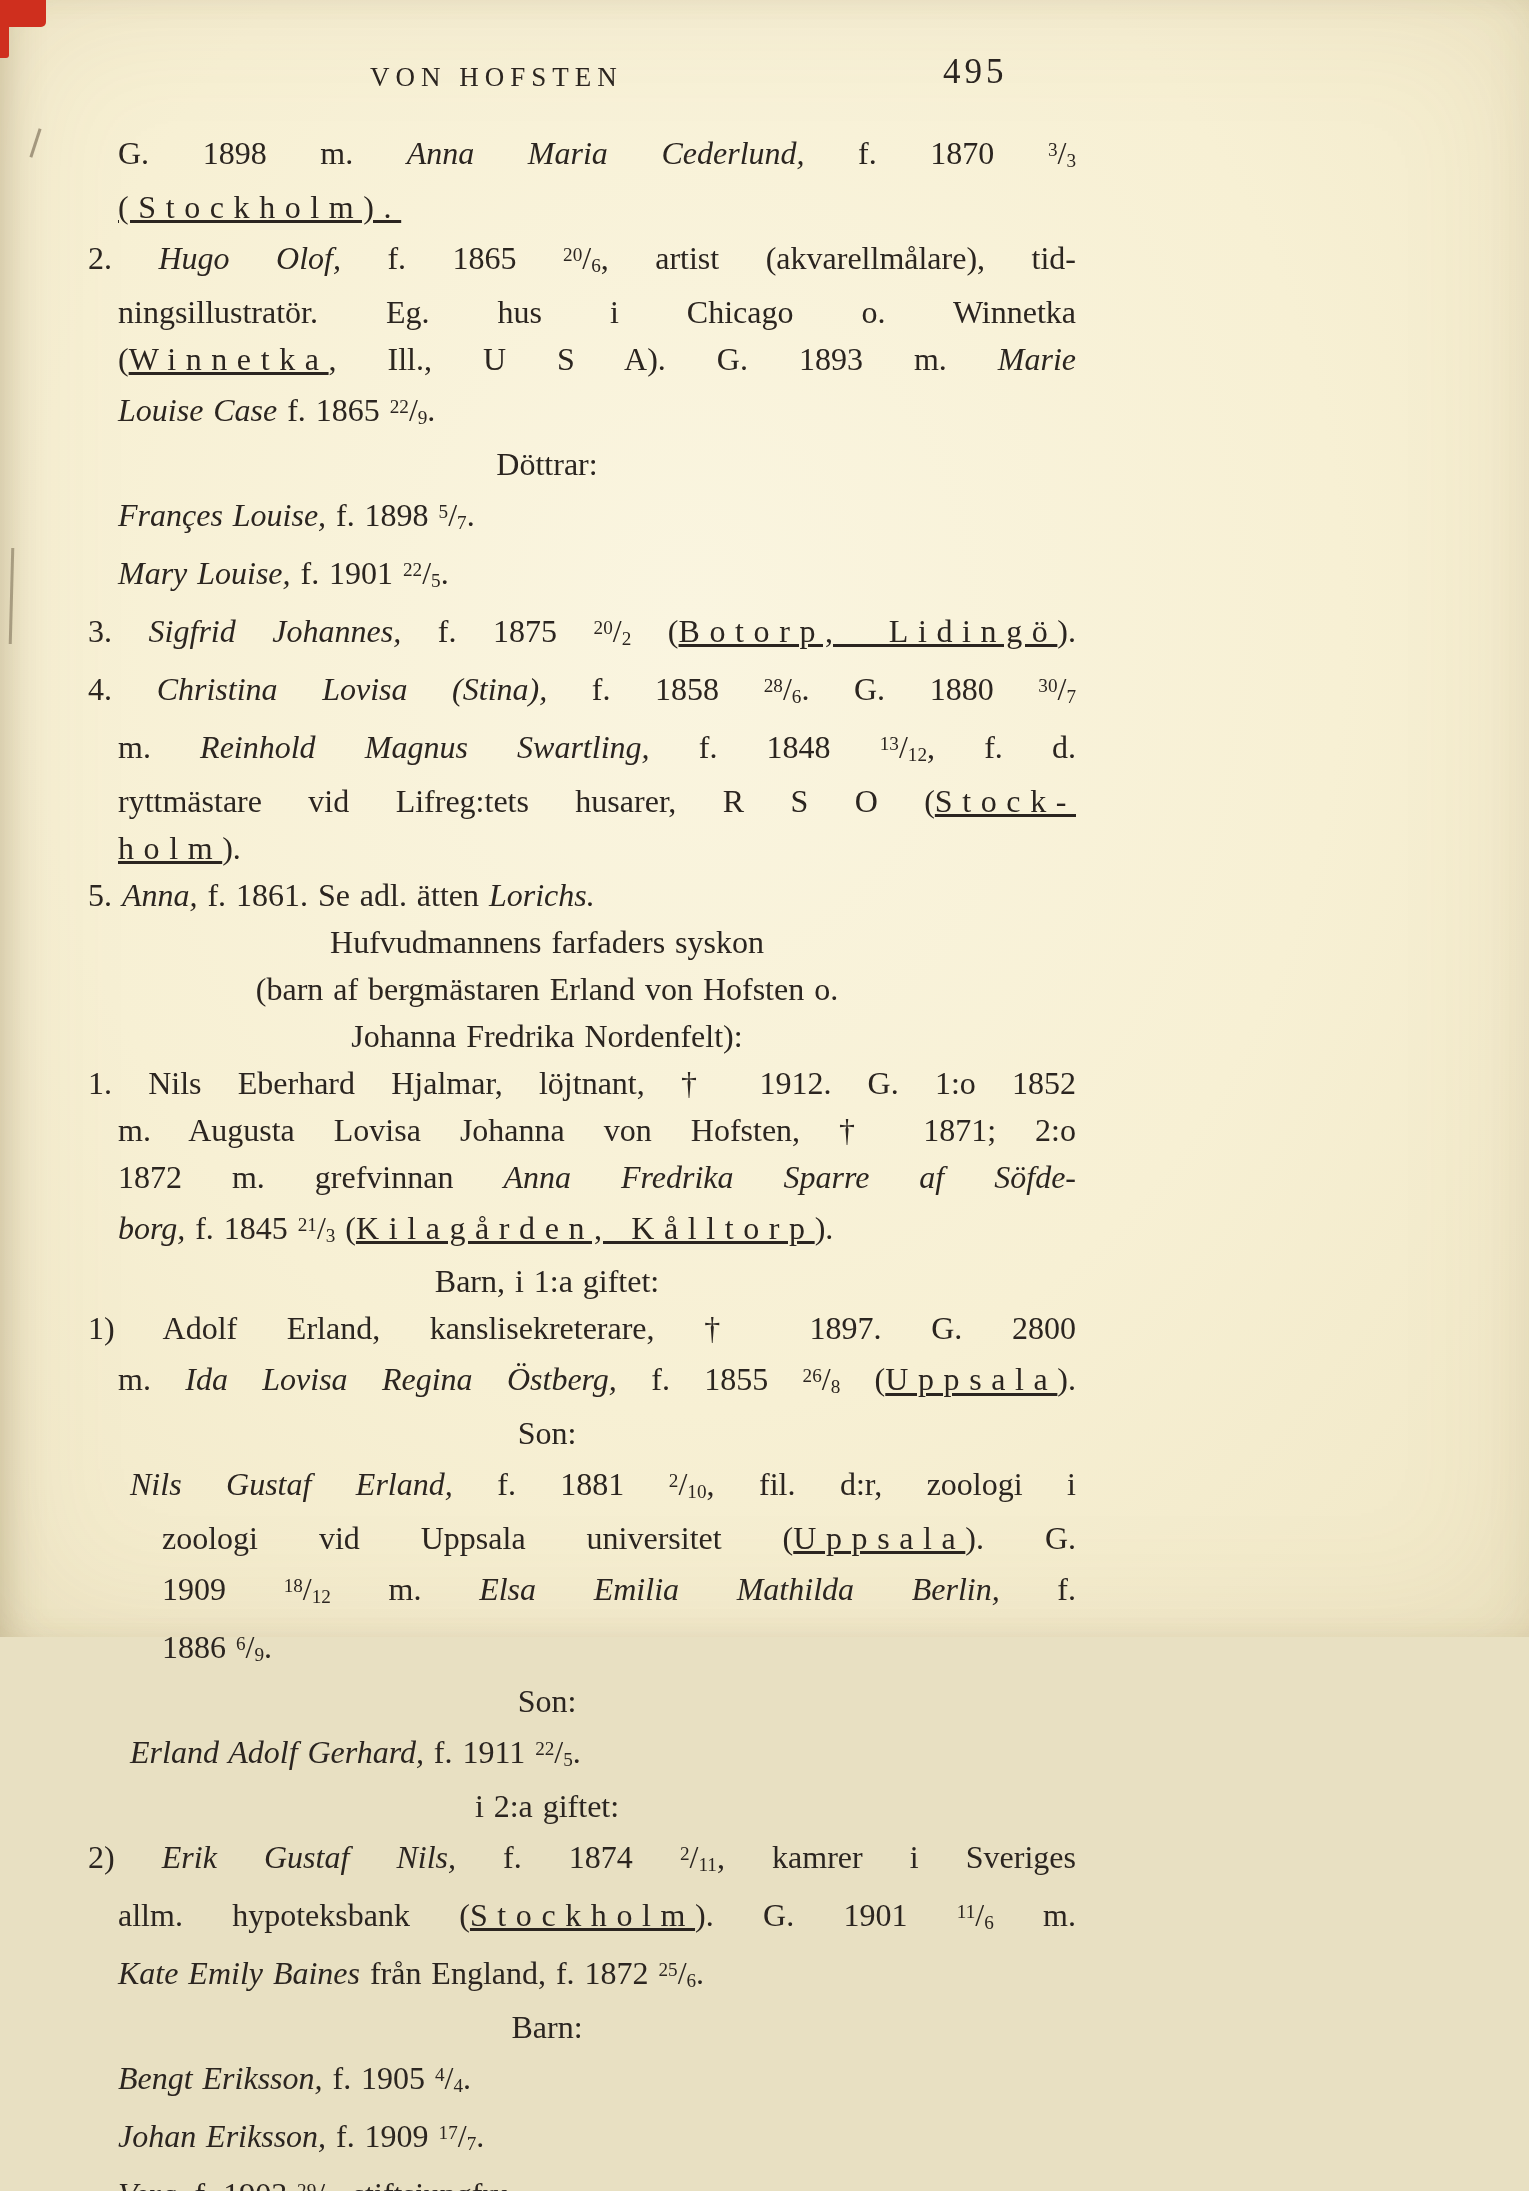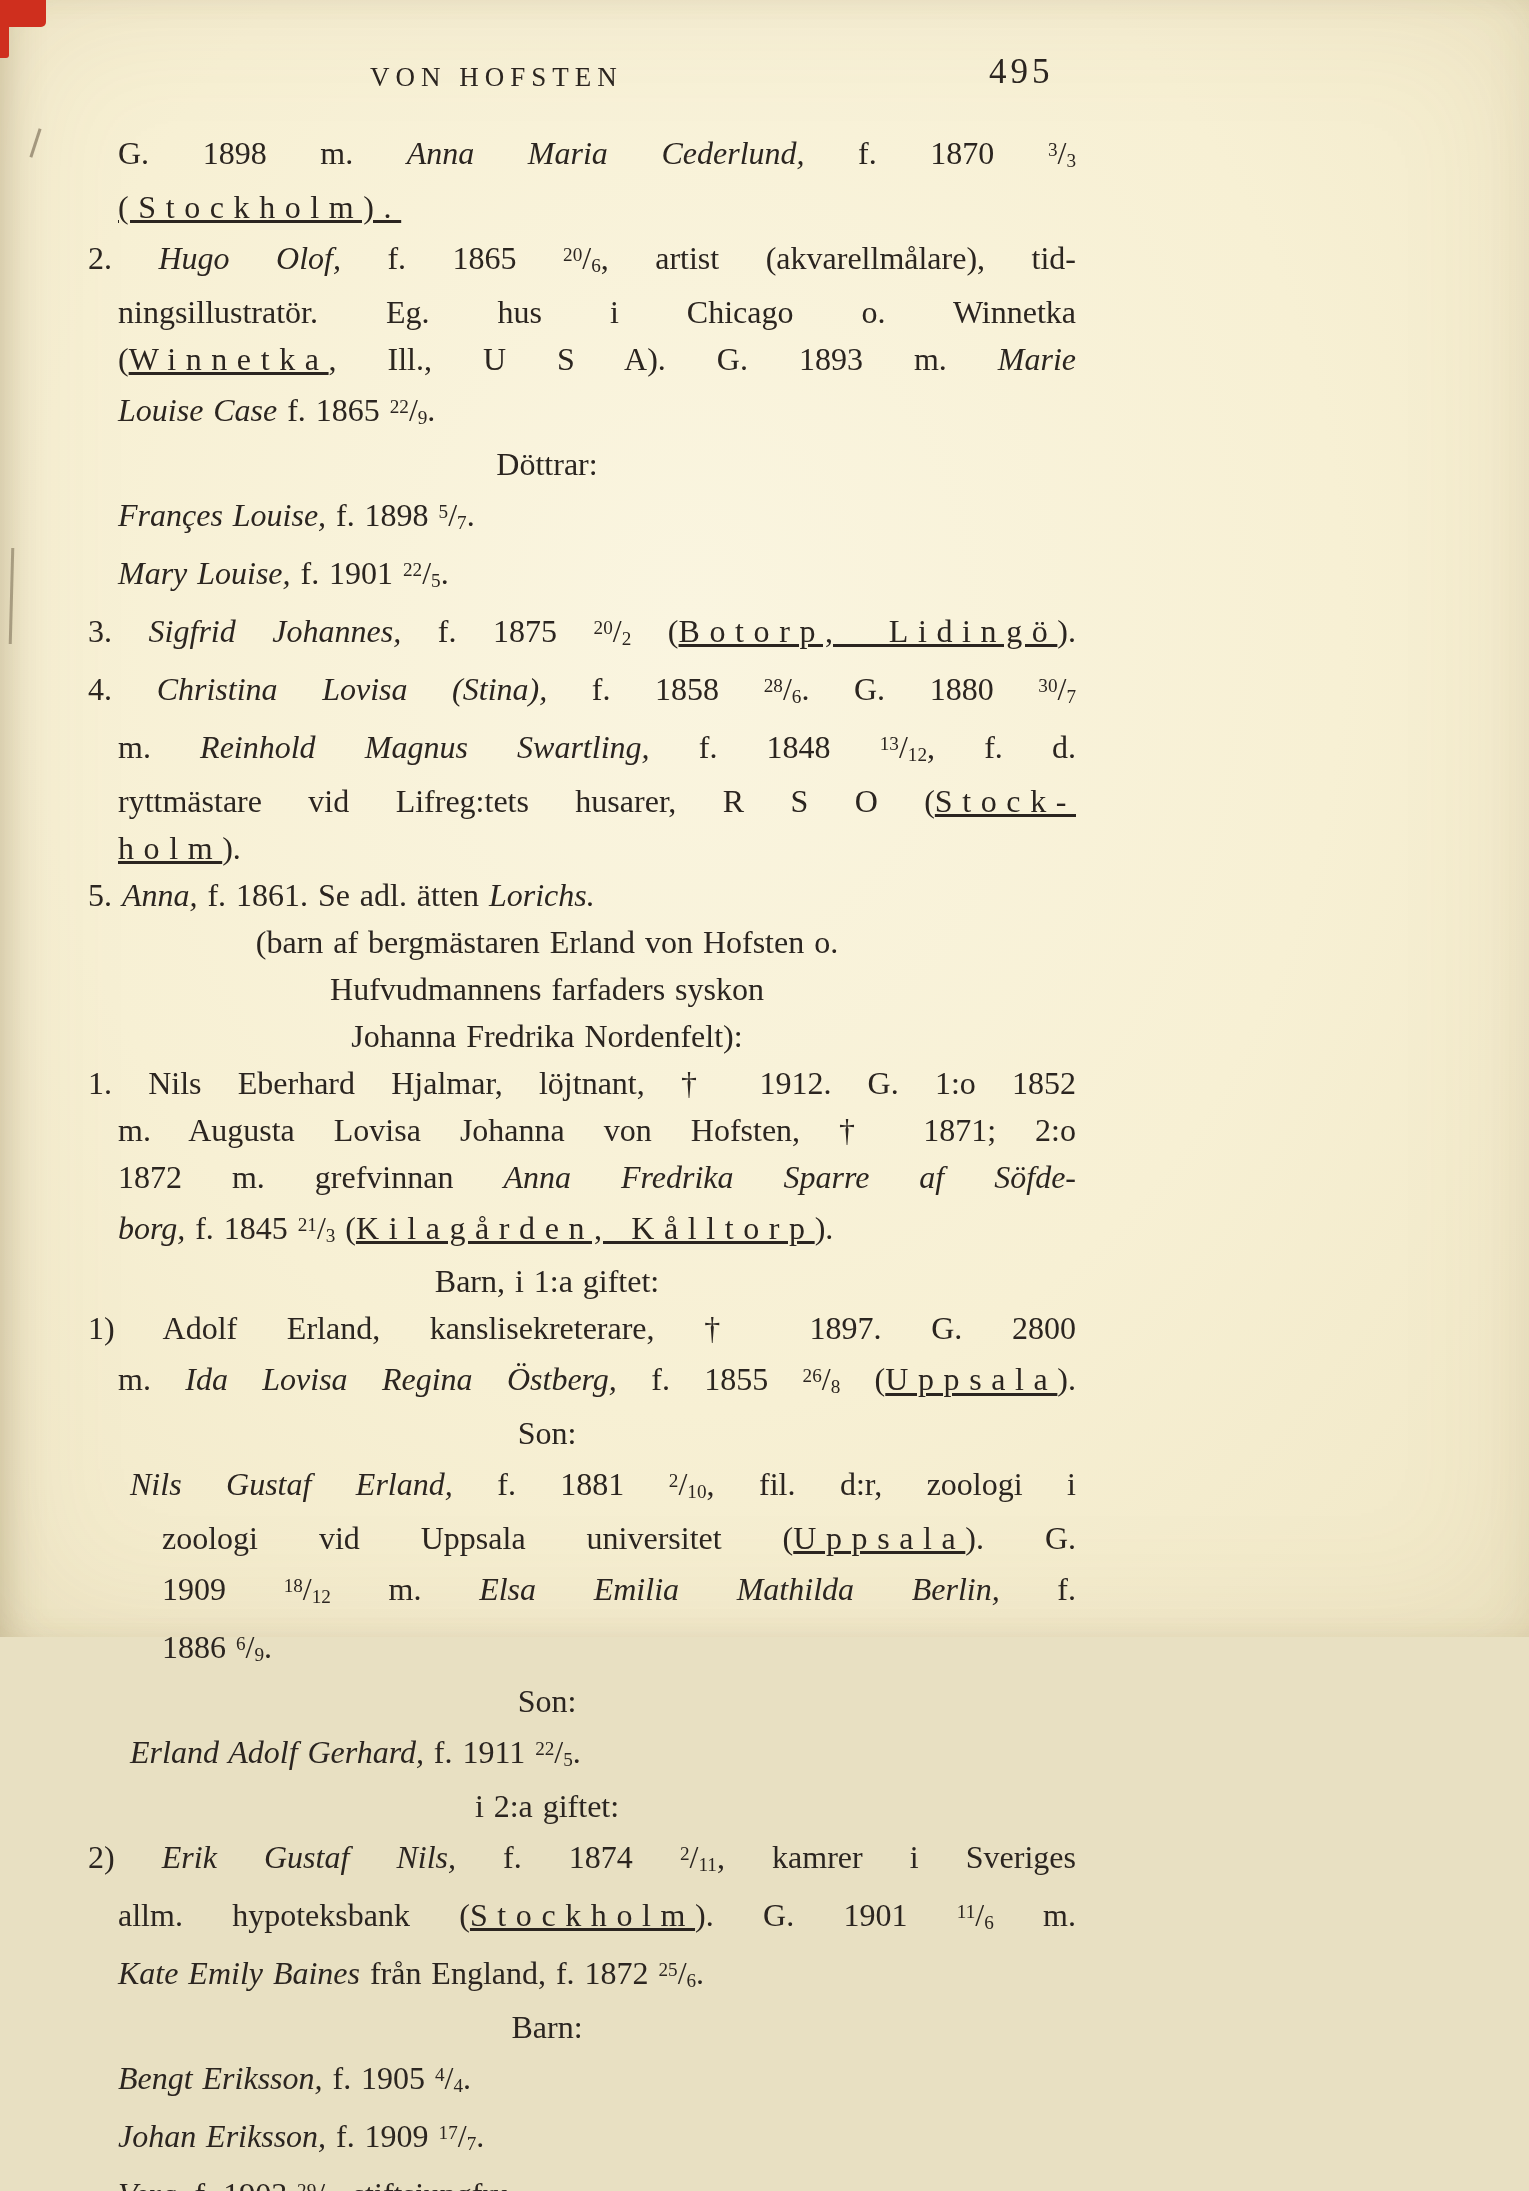--- a/index.html
+++ b/index.html
@@ -53,21 +53,21 @@
   }
   .header-title {
     position: absolute;
     left: 370px; top: 62px;
     font-size: 27px;
     letter-spacing: 6px;
     white-space: nowrap;
   }
   .page-num {
     position: absolute;
-    left: 989px; top: 52px;
+    left: 943px; top: 52px;
     font-size: 35px;
     letter-spacing: 4px;
     white-space: nowrap;
   }
   .body-col {
     position: absolute;
     left: 88px; top: 126px;
     width: 988px;
     font-size: 32px;
     line-height: 47px;
@@ -107,22 +107,22 @@
       <div class="line c1"><span class="it">Louise Case</span><span> f. 1865 </span><span class="sup">22</span><span>/</span><span class="sub">9</span><span>.</span></div>
       <div class="line ctr"><span>Döttrar:</span></div>
       <div class="line c1"><span class="it">Françes Louise,</span><span> f. 1898 </span><span class="sup">5</span><span>/</span><span class="sub">7</span><span>.</span></div>
       <div class="line c1"><span class="it">Mary Louise,</span><span> f. 1901 </span><span class="sup">22</span><span>/</span><span class="sub">5</span><span>.</span></div>
       <div class="line c0 j"><span>3. </span><span class="it">Sigfrid Johannes,</span><span> f. 1875 </span><span class="sup">20</span><span>/</span><span class="sub">2</span><span> (</span><span class="sp">Botorp, Lidingö</span><span>).</span></div>
       <div class="line c0 j"><span>4. </span><span class="it">Christina Lovisa (Stina),</span><span> f. 1858 </span><span class="sup">28</span><span>/</span><span class="sub">6</span><span>. G. 1880 </span><span class="sup">30</span><span>/</span><span class="sub">7</span></div>
       <div class="line c1 j"><span>m. </span><span class="it">Reinhold Magnus Swartling,</span><span> f. 1848 </span><span class="sup">13</span><span>/</span><span class="sub">12</span><span>, f. d.</span></div>
       <div class="line c1 j"><span>ryttmästare vid Lifreg:tets husarer, R S O (</span><span class="sp">Stock-</span></div>
       <div class="line c1"><span class="sp">holm</span><span>).</span></div>
       <div class="line c0"><span>5. </span><span class="it">Anna,</span><span> f. 1861. Se adl. ätten </span><span class="it">Lorichs.</span></div>
+      <div class="line ctr"><span>Hufvudmannens farfaders syskon</span></div>
       <div class="line ctr"><span>(barn af bergmästaren Erland von Hofsten o.</span></div>
-      <div class="line ctr"><span>Hufvudmannens farfaders syskon</span></div>
       <div class="line ctr"><span>Johanna Fredrika Nordenfelt):</span></div>
       <div class="line c0 j"><span>1. Nils Eberhard Hjalmar, löjtnant, † 1912. G. 1:o 1852</span></div>
       <div class="line c1 j"><span>m. Augusta Lovisa Johanna von Hofsten, † 1871; 2:o</span></div>
       <div class="line c1 j"><span>1872 m. grefvinnan </span><span class="it">Anna Fredrika Sparre af Söfde-</span></div>
       <div class="line c1"><span class="it">borg,</span><span> f. 1845 </span><span class="sup">21</span><span>/</span><span class="sub">3</span><span> (</span><span class="sp">Kilagården, Kålltorp</span><span>).</span></div>
       <div class="line ctr"><span>Barn, i 1:a giftet:</span></div>
       <div class="line c0 j"><span>1) Adolf Erland, kanslisekreterare, † 1897. G. 2800</span></div>
       <div class="line c1 j"><span>m. </span><span class="it">Ida Lovisa Regina Östberg,</span><span> f. 1855 </span><span class="sup">26</span><span>/</span><span class="sub">8</span><span> (</span><span class="sp">Uppsala</span><span>).</span></div>
       <div class="line ctr"><span>Son:</span></div>
       <div class="line c2 j"><span class="it">Nils Gustaf Erland,</span><span> f. 1881 </span><span class="sup">2</span><span>/</span><span class="sub">10</span><span>, fil. d:r, zoologi i</span></div>

